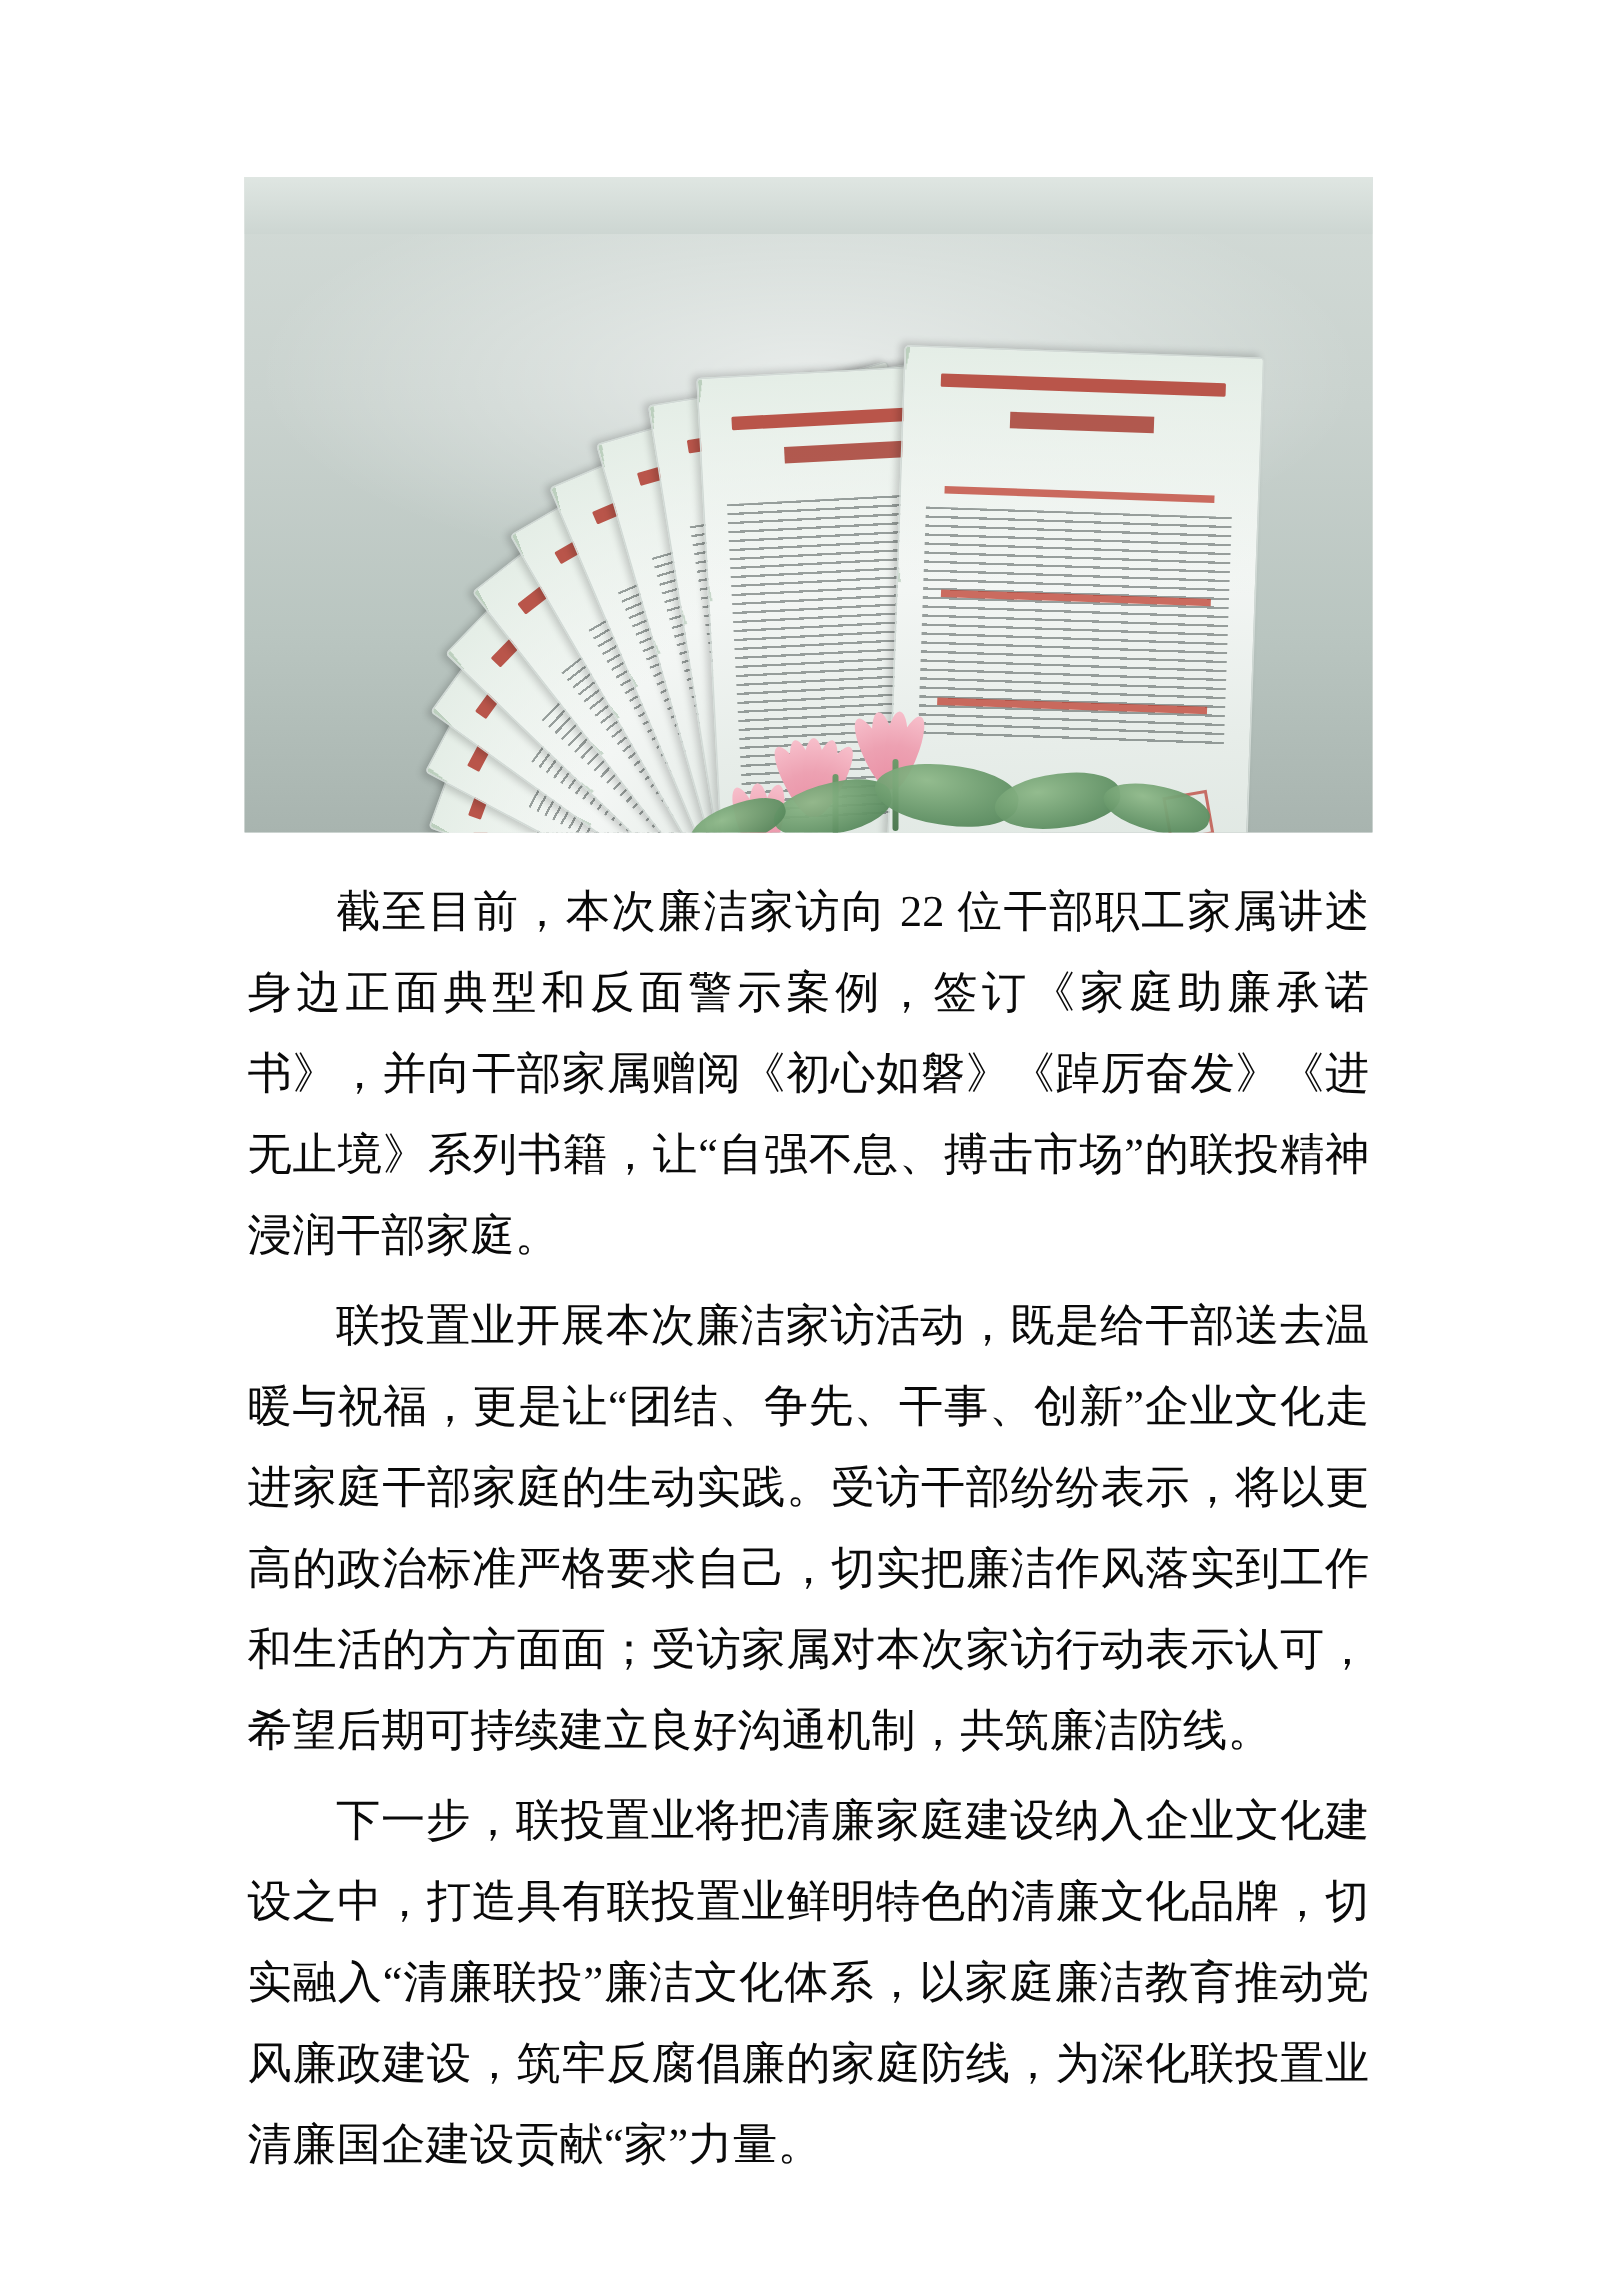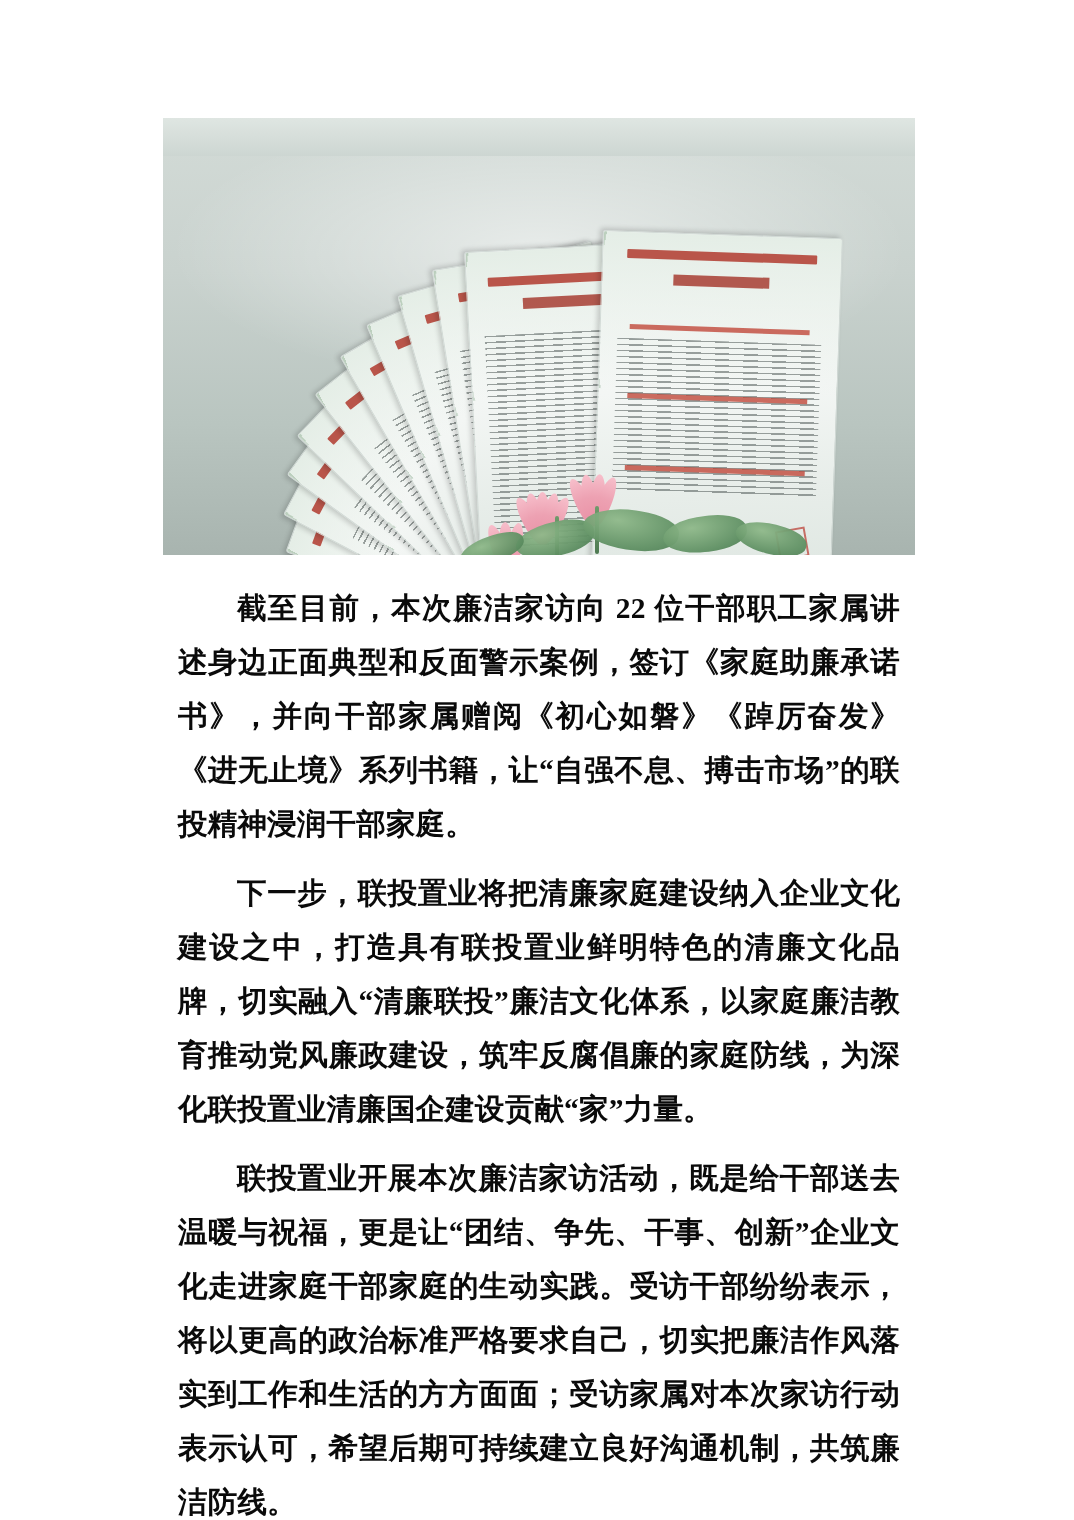--- a/index.html
+++ b/index.html
@@ -161,24 +161,23 @@
     border-radius: 2px;
   }
 
   
   .para {
     font-size: 29.5px;
     line-height: 54px;
     text-align: justify;
     text-justify: inter-ideograph;
     text-indent: 2em;
-    margin: 15px;
+    margin: 2px;
     letter-spacing: 0.2px;
     color: #0a0a0a;
-    font-weight: bold;
   }
   .para.first { margin-top: 26px; }
   .para + .para { margin-top: 6px; }
 
   .footer {
     position: absolute;
     left: 0;
     right: 0;
     top: 1408px;
     text-align: center;
@@ -303,18 +302,18 @@
 
         <div class="leafy" style="left:352px; top:404px; width:80px; height:34px; transform: rotate(-12deg);"></div>
         <div class="leafy" style="left:420px; top:392px; width:96px; height:40px; transform: rotate(8deg);"></div>
         <div class="leafy" style="left:500px; top:398px; width:84px; height:36px; transform: rotate(-6deg);"></div>
         <div class="leafy" style="left:572px; top:406px; width:72px; height:30px; transform: rotate(14deg);"></div>
         <div class="leafy" style="left:296px; top:418px; width:66px; height:26px; transform: rotate(-18deg);"></div>
       </div>
     </div>
 
     <p class="para first">截至目前，本次廉洁家访向 22 位干部职工家属讲述身边正面典型和反面警示案例，签订《家庭助廉承诺书》，并向干部家属赠阅《初心如磐》《踔厉奋发》《进无止境》系列书籍，让“自强不息、搏击市场”的联投精神浸润干部家庭。</p>
+    <p class="para">联投置业开展本次廉洁家访活动，既是给干部送去温暖与祝福，更是让“团结、争先、干事、创新”企业文化走进家庭干部家庭的生动实践。受访干部纷纷表示，将以更高的政治标准严格要求自己，切实把廉洁作风落实到工作和生活的方方面面；受访家属对本次家访行动表示认可，希望后期可持续建立良好沟通机制，共筑廉洁防线。</p>
     <p class="para">下一步，联投置业将把清廉家庭建设纳入企业文化建设之中，打造具有联投置业鲜明特色的清廉文化品牌，切实融入“清廉联投”廉洁文化体系，以家庭廉洁教育推动党风廉政建设，筑牢反腐倡廉的家庭防线，为深化联投置业清廉国企建设贡献“家”力量。</p>
-    <p class="para">联投置业开展本次廉洁家访活动，既是给干部送去温暖与祝福，更是让“团结、争先、干事、创新”企业文化走进家庭干部家庭的生动实践。受访干部纷纷表示，将以更高的政治标准严格要求自己，切实把廉洁作风落实到工作和生活的方方面面；受访家属对本次家访行动表示认可，希望后期可持续建立良好沟通机制，共筑廉洁防线。</p>
 
   </div>
 
 </div>
 
 </body></html>

